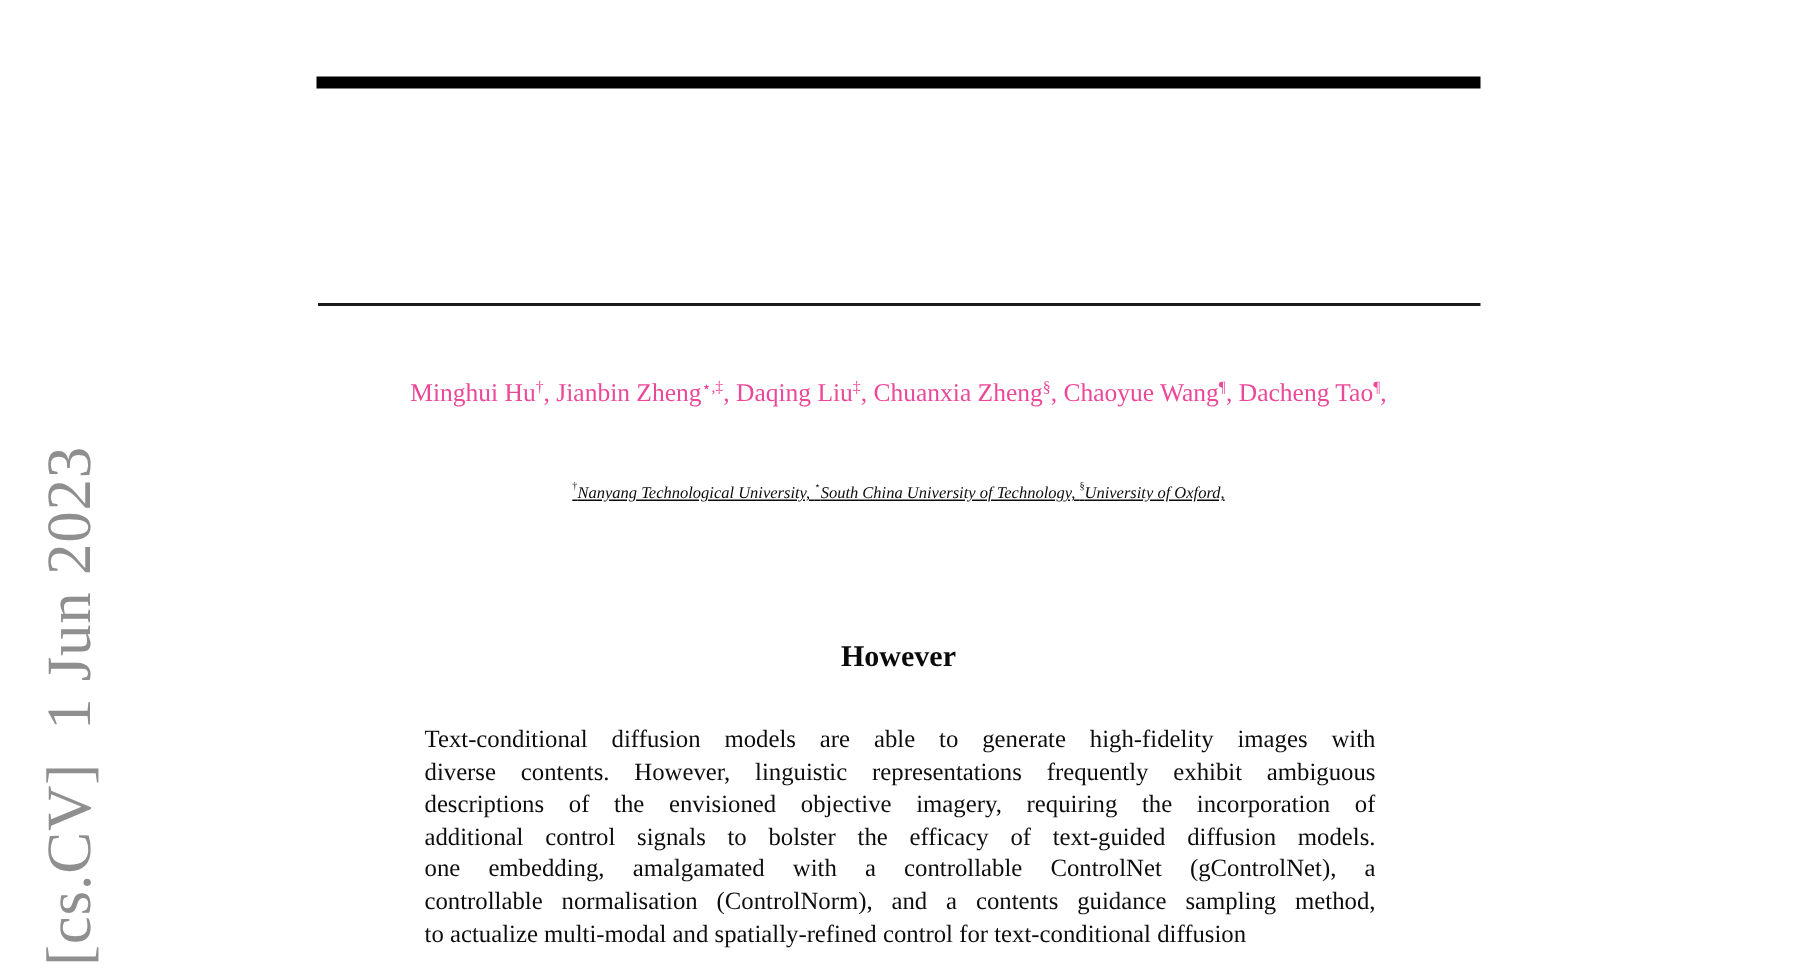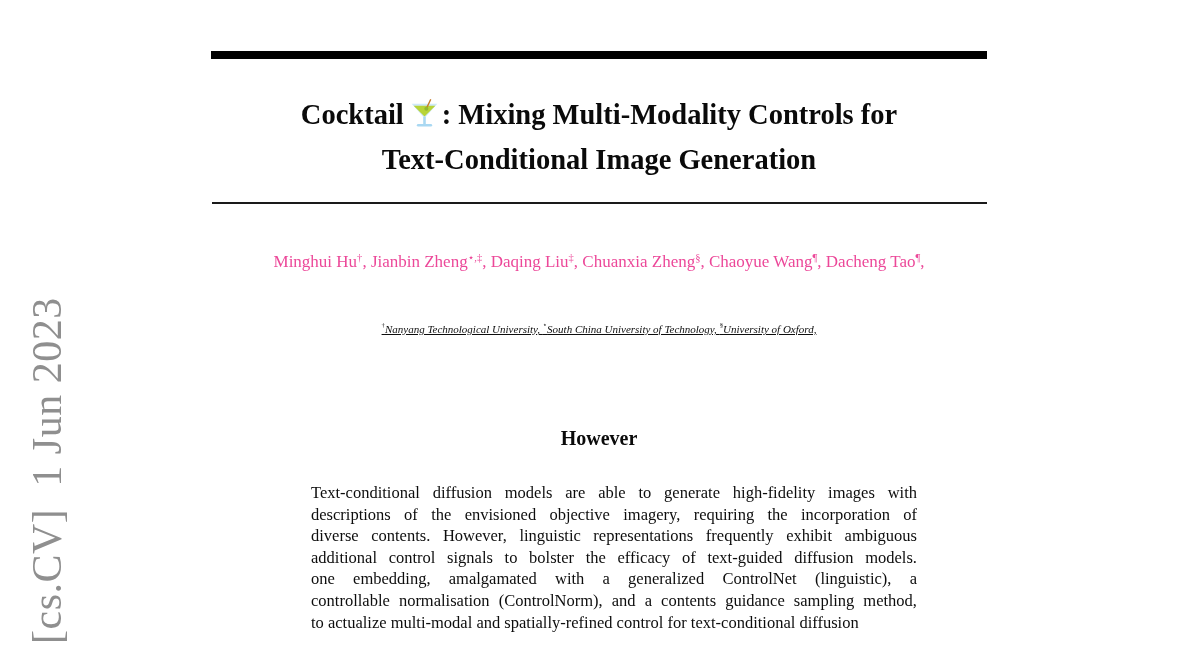--- a/index.html
+++ b/index.html
@@ -102,65 +102,52 @@
     font-size: 16.5px;
     line-height: 21.6px;
     color: #0d0d0d;
   }
   .abs-line {
     text-align: justify;
     text-align-last: justify;
     height: 21.6px;
     overflow: hidden;
     white-space: nowrap;
-    margin-left: 28px;
   }
   .abs-line.just { white-space: normal; }
   .abs-line.last {
     text-align-last: left;
     white-space: normal;
   }
 </style>
 </head>
 <body>
 
 <div class="watermark">[cs.CV]  1 Jun 2023</div>
 
 <div class="column">
 
   <div class="rule-thick"></div>
 
-  <div class="title">
-    <span>Cocktail</span><span class="emoji"><svg width="29" height="29" viewBox="0 0 36 36" aria-hidden="true">
-        <polygon points="2,6 34,6 18,24" fill="#cfe9fa"></polygon>
-        <polygon points="4.5,8.3 31.5,8.3 18,21.8" fill="#b8d438"></polygon>
-        <line x1="25.5" y1="1" x2="20" y2="12.5" stroke="#c87d2f" stroke-width="1.8" stroke-linecap="round"></line>
-        <circle cx="20.3" cy="12" r="2.5" fill="#93b82e"></circle>
-        <rect x="16.4" y="22" width="3.2" height="9.5" fill="#a9d8f2"></rect>
-        <rect x="8.5" y="31" width="19" height="3.2" rx="1.6" fill="#a9d8f2"></rect>
-      </svg></span><span>: Mixing Multi-Modality Controls for</span>
-    <br>
-    <span>Text-Conditional Image Generation</span>
-  </div>
 
   <div class="rule-thin"></div>
 
   <div class="authors">
     <div>Minghui Hu<sup>†</sup>, Jianbin Zheng<sup>⋆,‡</sup>, Daqing Liu<sup>‡</sup>, Chuanxia Zheng<sup>§</sup>, Chaoyue Wang<sup>¶</sup>, Dacheng Tao<sup>¶</sup>,</div>
   </div>
 
   <div class="affils">
     <div><sup>†</sup>Nanyang Technological University, <sup>⋆</sup>South China University of Technology, <sup>§</sup>University of Oxford,</div>
   </div>
 
   <div class="abstract-heading">However</div>
 
   <div class="abstract-body">
     <div class="abs-line just">Text-conditional diffusion models are able to generate high-fidelity images with</div>
+    <div class="abs-line just">diverse contents. However, linguistic representations frequently exhibit ambiguous</div>
     <div class="abs-line just">descriptions of the envisioned objective imagery, requiring the incorporation of</div>
-    <div class="abs-line just">diverse contents. However, linguistic representations frequently exhibit ambiguous</div>
     <div class="abs-line just">additional control signals to bolster the efficacy of text-guided diffusion models.</div>
-    <div class="abs-line just">one embedding, amalgamated with a generalized ControlNet (linguistic), a</div>
+    <div class="abs-line just">one embedding, amalgamated with a controllable ControlNet (gControlNet), a</div>
     <div class="abs-line just">controllable normalisation (ControlNorm), and a contents guidance sampling method,</div>
     <div class="abs-line last">to actualize multi-modal and spatially-refined control for text-conditional diffusion</div>
   </div>
 
 </div>
 
 </body></html>

